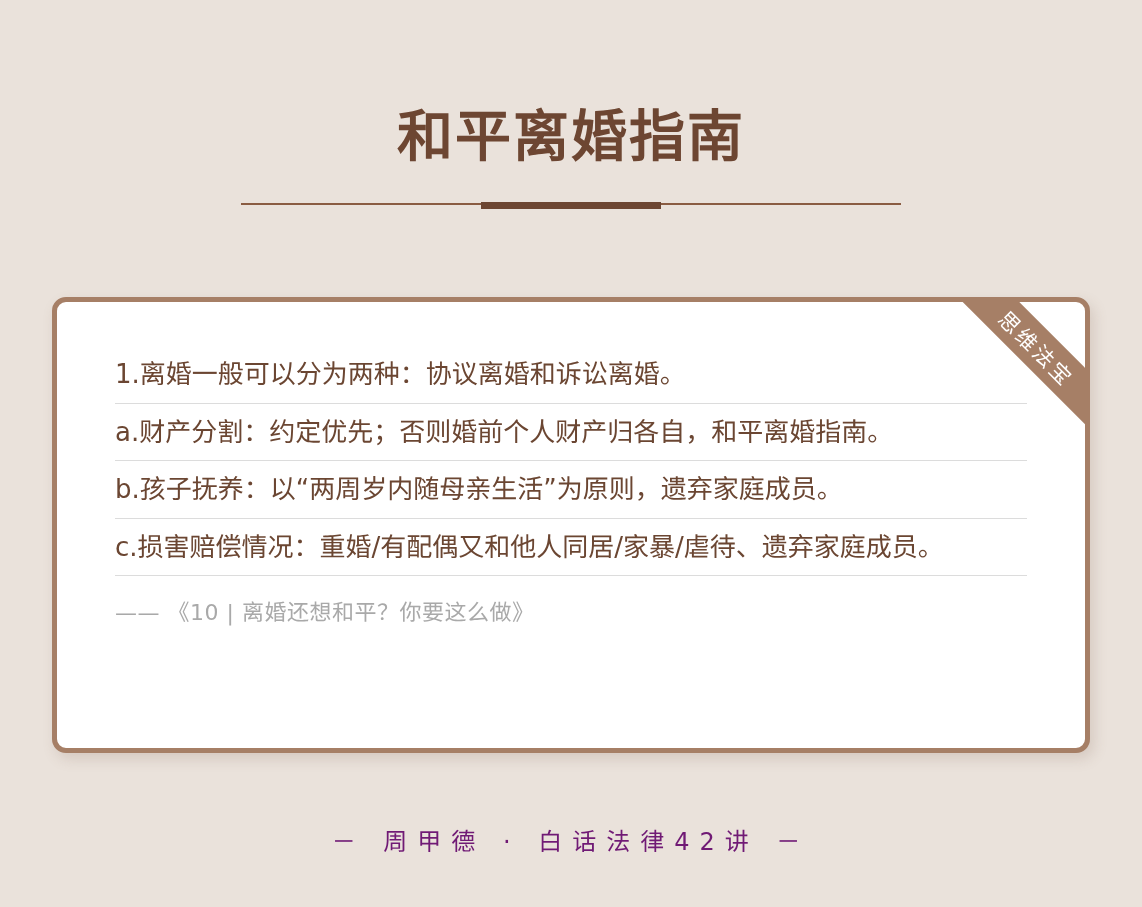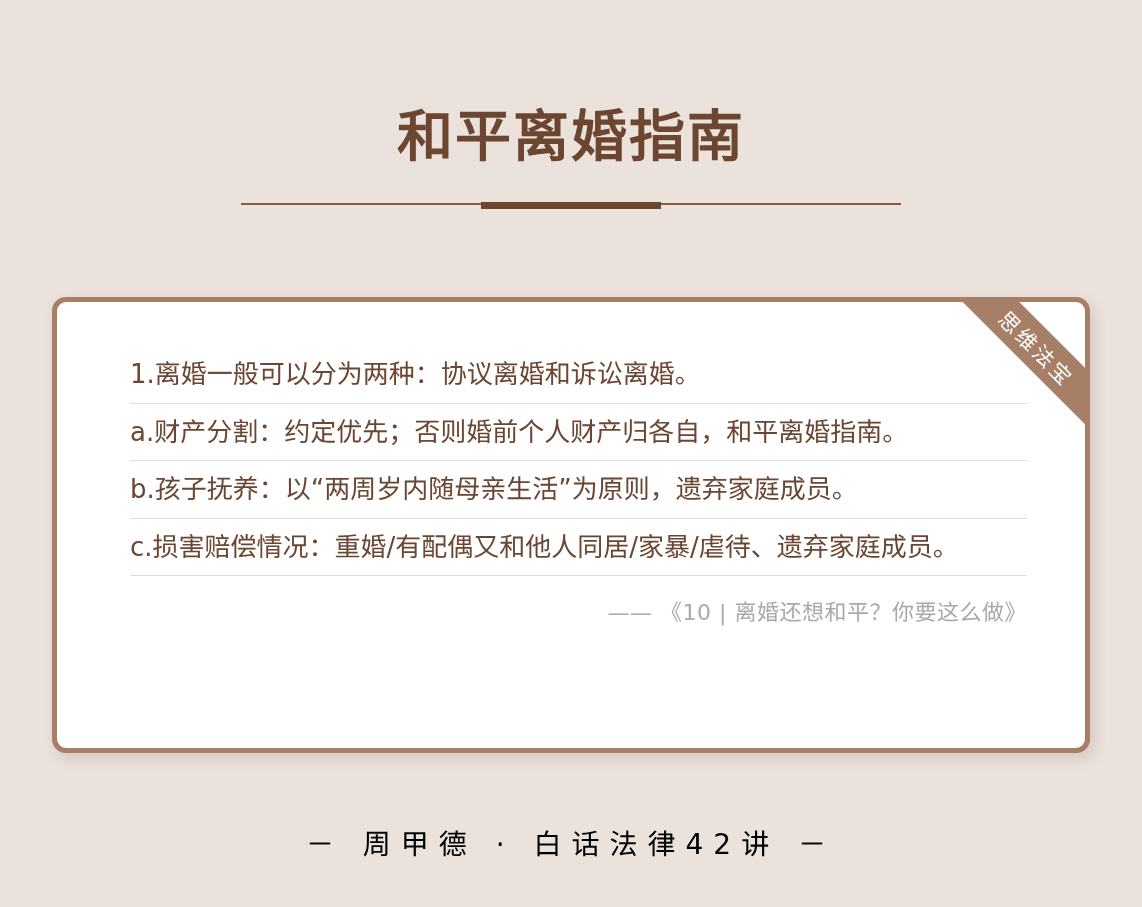--- a/index.html
+++ b/index.html
@@ -99,21 +99,20 @@
   }
 
   .card-inner {
     position: absolute;
     left: 0;
     top: 0;
     right: 0;
     bottom: 0;
     padding: 56px 58px 4px 58px;
     box-sizing: border-box;
-    margin-left: 15px;
   }
 
   .point-list {
     list-style: none;
     margin: 0;
     padding: 0;
   }
   .point-item {
     font-size: 26px;
     color: #6b4632;
@@ -123,36 +122,36 @@
     border-bottom: 1px solid #dcdcdc;
     white-space: nowrap;
     font-family: "DejaVu Sans", "Liberation Sans", sans-serif;
   }
   .point-item:last-child {
     margin-bottom: 0;
   }
 
   .attribution {
     margin-top: 18px;
-    text-align: right;
+    text-align: left;
     font-size: 22px;
     color: #a9a9a9;
     letter-spacing: 0.5px;
     font-family: "DejaVu Sans", "Liberation Sans", sans-serif;
   }
 
   
   .footer {
     position: absolute;
     left: 0;
     right: 0;
     top: 822px;
     text-align: center;
-    font-size: 28px;
-    color: #000000;
+    font-size: 24px;
+    color: #701a75;
     letter-spacing: 10px;
     font-family: "DejaVu Sans", "Liberation Sans", sans-serif;
   }
 </style>
 </head>
 <body>
 
 <div class="page">
 
   <div class="title-block">

